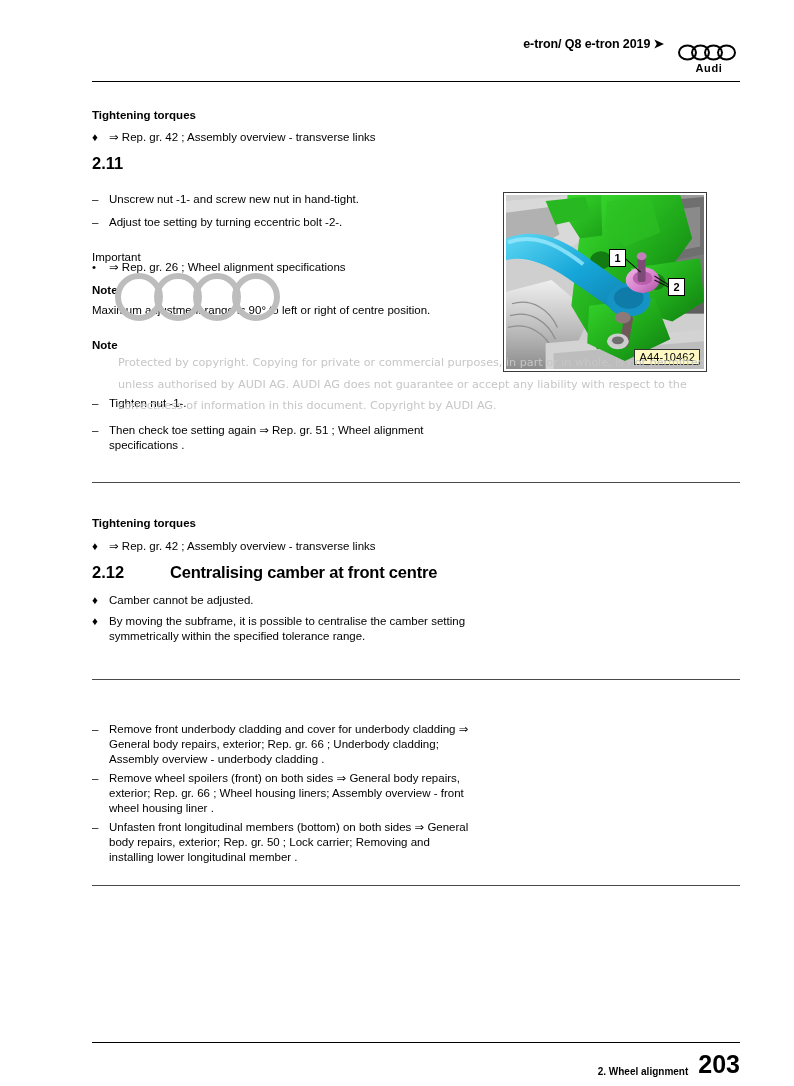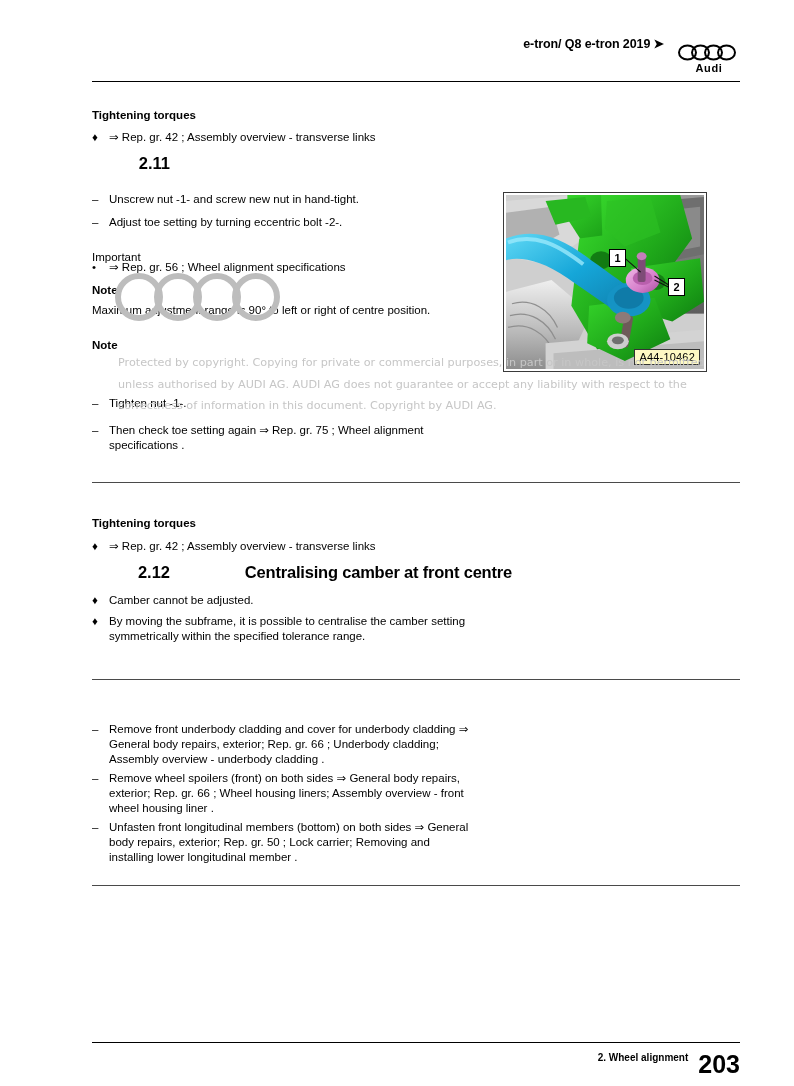--- a/index.html
+++ b/index.html
@@ -89,21 +89,20 @@
     flex: 1 1 auto;
   }
   .bullet-row.dash .mk { width: 17px; flex: 0 0 17px; }
 
   .sec-head {
     display: flex;
     align-items: baseline;
     font-size: 16.5px;
     font-weight: 700;
     line-height: 22px;
-    text-align: right;
   }
   .sec-head .num { width: 78px; flex: 0 0 78px; }
   .sec-head .ttl { flex: 1 1 auto; letter-spacing: -0.2px; }
 
   .hr {
     position: absolute;
     left: 92px;
     width: 648px;
     height: 0;
     border-top: 1.7px solid #4a4a4a;
@@ -178,21 +177,21 @@
     top: 1042px;
     width: 648px;
     height: 0;
     border-top: 1.6px solid #000;
   }
   .footer {
     position: absolute;
     right: 54px;
     top: 1052px;
     display: flex;
-    align-items: flex-start;
+    align-items: flex-end;
   }
   .footer-label {
     font-size: 10px;
     font-weight: 700;
     margin-right: 10px;
   }
   .footer-page {
     font-size: 25px;
     font-weight: 700;
     line-height: 25px;
@@ -252,21 +251,21 @@
     </div>
   </div>
 
   <div class="blk" style="left:92px; top:238px; width:400px;margin-top:12px;">
     <div class="plain">Important</div>
   </div>
 
   <div class="blk" style="left:92px; top:260px; width:410px;">
     <div class="bullet-row">
       <span class="mk">•</span>
-      <span class="tx">⇒  Rep. gr.  56 ; Wheel alignment specifications</span>
+      <span class="tx">⇒  Rep. gr.  26 ; Wheel alignment specifications</span>
     </div>
   </div>
 
   <div class="blk" style="left:92px; top:283px; width:400px;">
     <div class="lbl-bold">Note</div>
   </div>
 
   <div class="blk" style="left:92px; top:303px; width:388px;">
     <div class="plain">Maximum adjustment range is 90° to left or right of centre posi­tion.</div>
   </div>
@@ -279,21 +278,21 @@
   <div class="blk" style="left:92px; top:396px; width:400px;">
     <div class="bullet-row dash">
       <span class="mk">–</span>
       <span class="tx">Tighten nut -1-.</span>
     </div>
   </div>
 
   <div class="blk" style="left:92px; top:423px; width:378px;">
     <div class="bullet-row dash">
       <span class="mk">–</span>
-      <span class="tx">Then check toe setting again ⇒  Rep. gr.  75 ; Wheel align­ment specifications .</span>
+      <span class="tx">Then check toe setting again ⇒  Rep. gr.  51 ; Wheel align­ment specifications .</span>
     </div>
   </div>
 
   <div class="figure">
     <div class="figure-inner">
       <svg width="100%" height="100%" viewBox="0 0 200 176" preserveAspectRatio="none">
         <defs>
           <linearGradient id="gGreen" x1="0" y1="0" x2="1" y2="1">
             <stop offset="0%" stop-color="#35d42a"></stop>
             <stop offset="55%" stop-color="#1fa81a"></stop>

